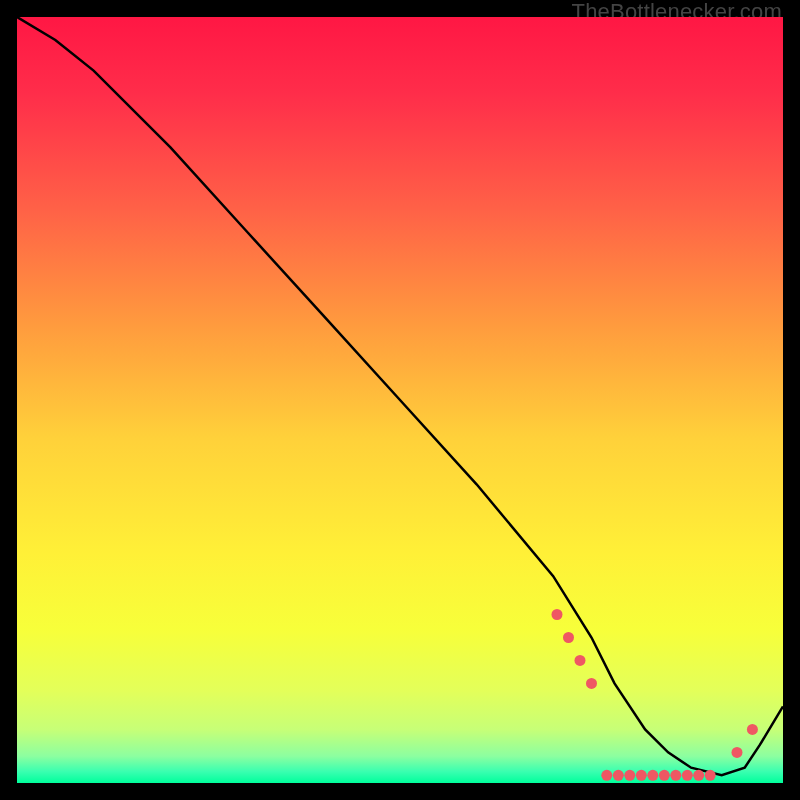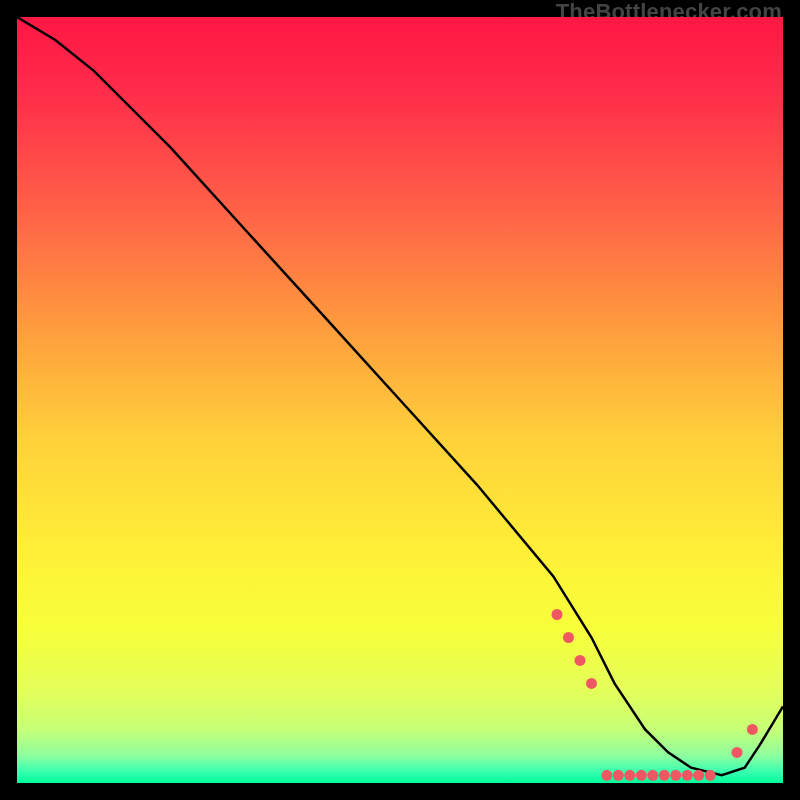--- a/index.html
+++ b/index.html
@@ -32,21 +32,21 @@
   svg.lines {
     position: absolute;
     inset: 0;
   }
   .watermark {
     position: absolute;
     top: -1px;
     right: 18px;
     color: #444;
     font-size: 22px;
-    font-weight: 700;
+    font-weight: 400;
     letter-spacing: 0.2px;
   }
 </style>
 </head>
 <body>
 
 <div class="chart-wrap">
   <div class="watermark">TheBottlenecker.com</div>
 
   <div class="plot-area">

